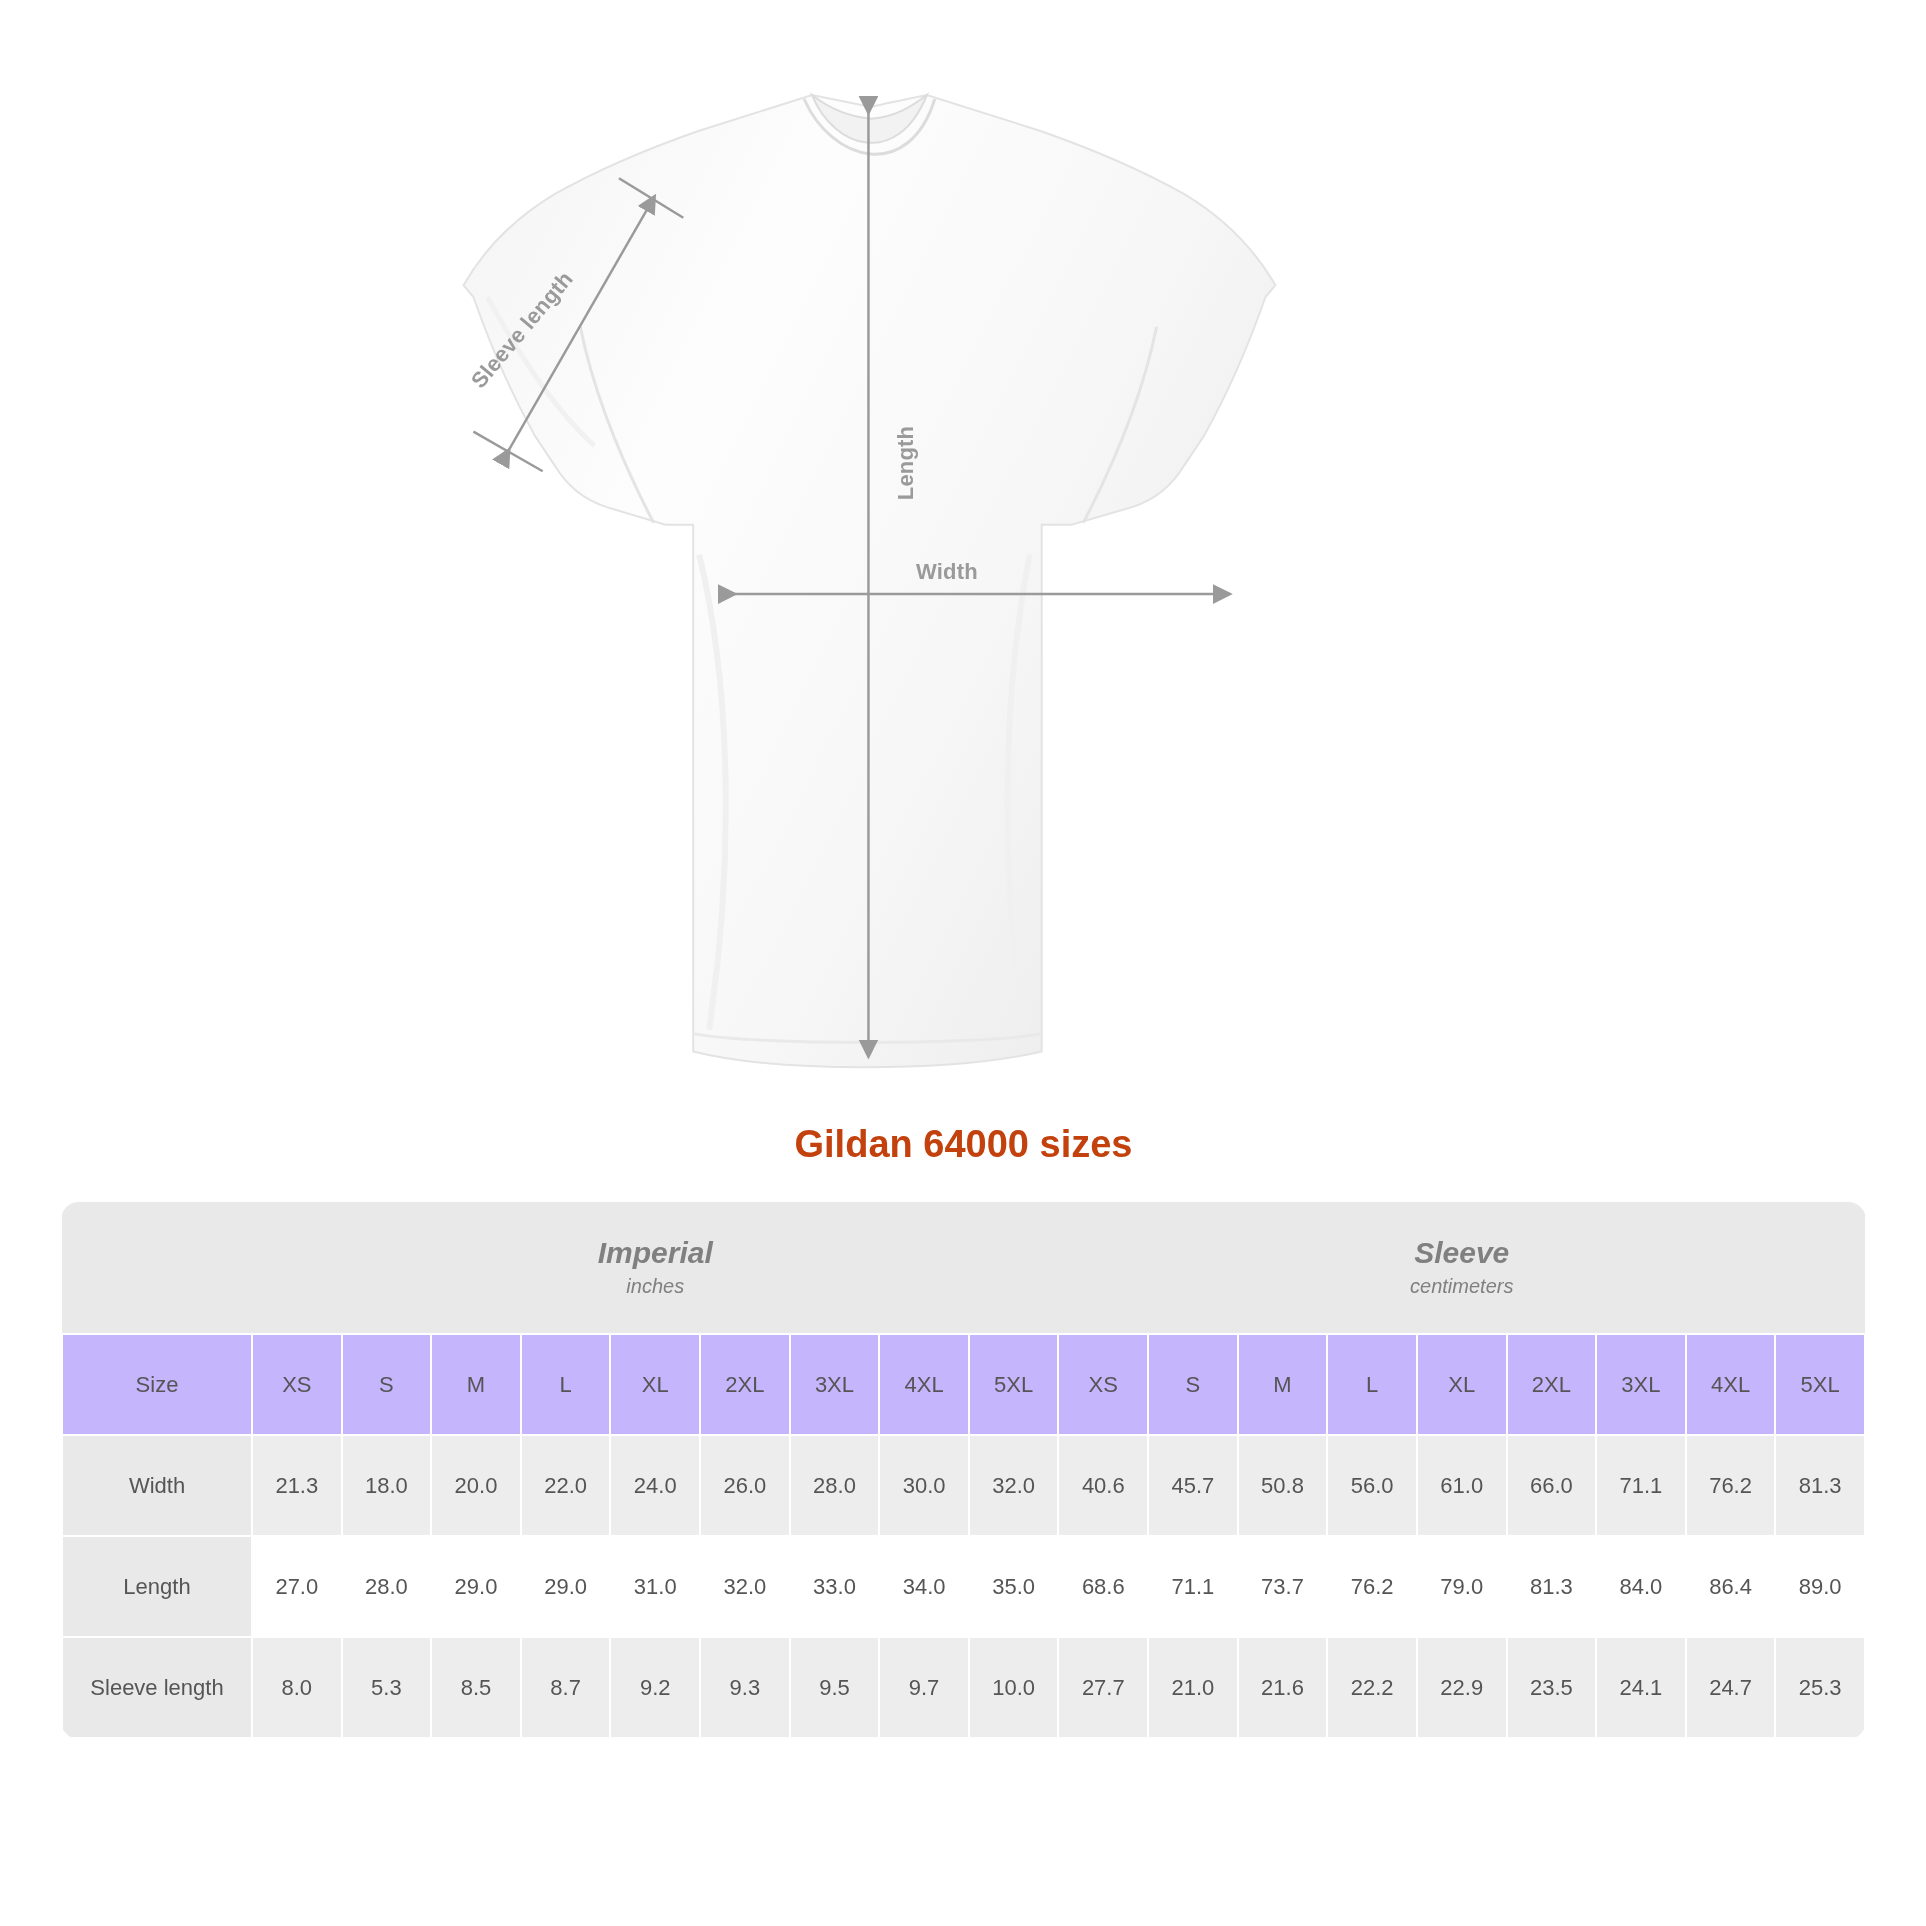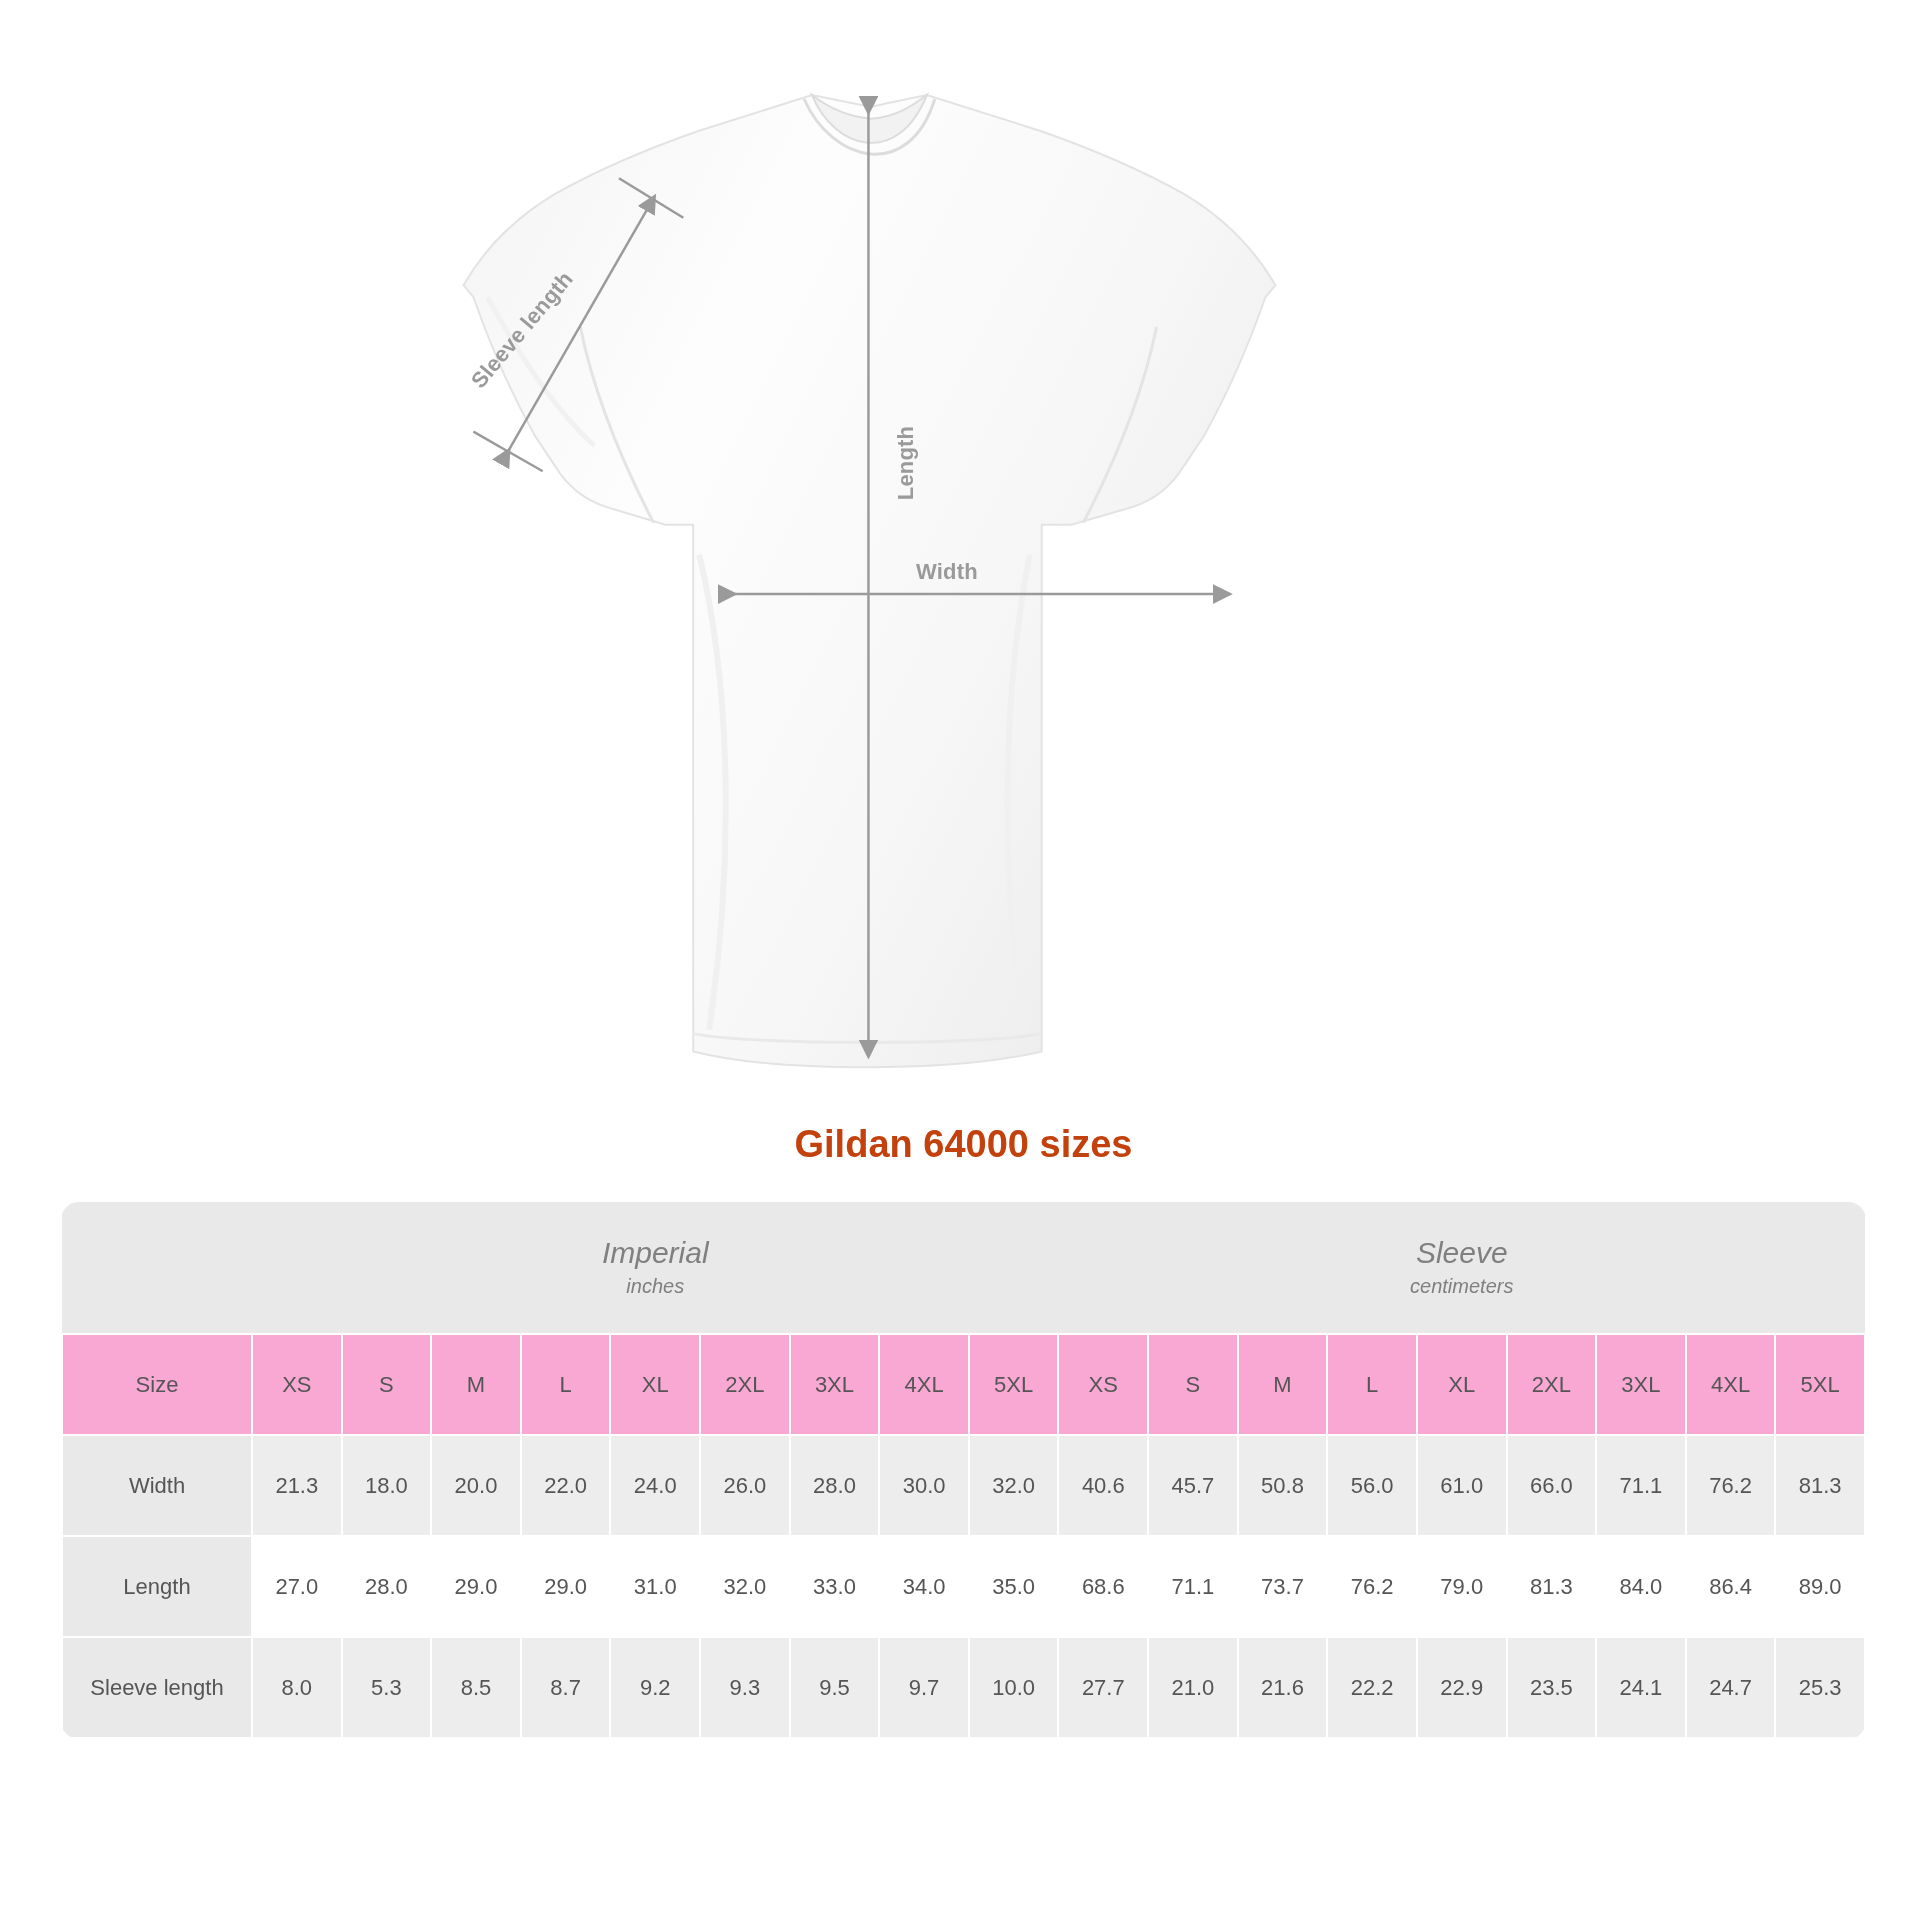--- a/index.html
+++ b/index.html
@@ -95,21 +95,21 @@
     border: 2px solid #ffffff;
   }
   .unit-head {
     background: #e9e9e9;
     height: 129px;
     border: none !important;
   }
   .unit-head .unit-name {
     font-size: 30px;
     font-style: italic;
-    font-weight: normal;
+    font-weight: bold;
     color: #808080;
     line-height: 1.25;
   }
   .unit-head .unit-sub {
     font-size: 20px;
     font-style: italic;
     color: #808080;
     line-height: 1.5;
   }
   .corner-cell {
@@ -117,21 +117,21 @@
     border: none !important;
   }
   .row-head {
     background: #e9e9e9;
     font-weight: bold;
     color: #666666;
     font-size: 23px;
     height: 97px;
   }
   .hdr-row td {
-    background: #f9a8d4;
+    background: #c4b5fd;
     font-weight: bold;
     color: #666666;
     height: 97px;
     font-size: 23px;
   }
   .band-gray td {
     background: #ededed;
   }
   .band-white td {
     background: #ffffff;

